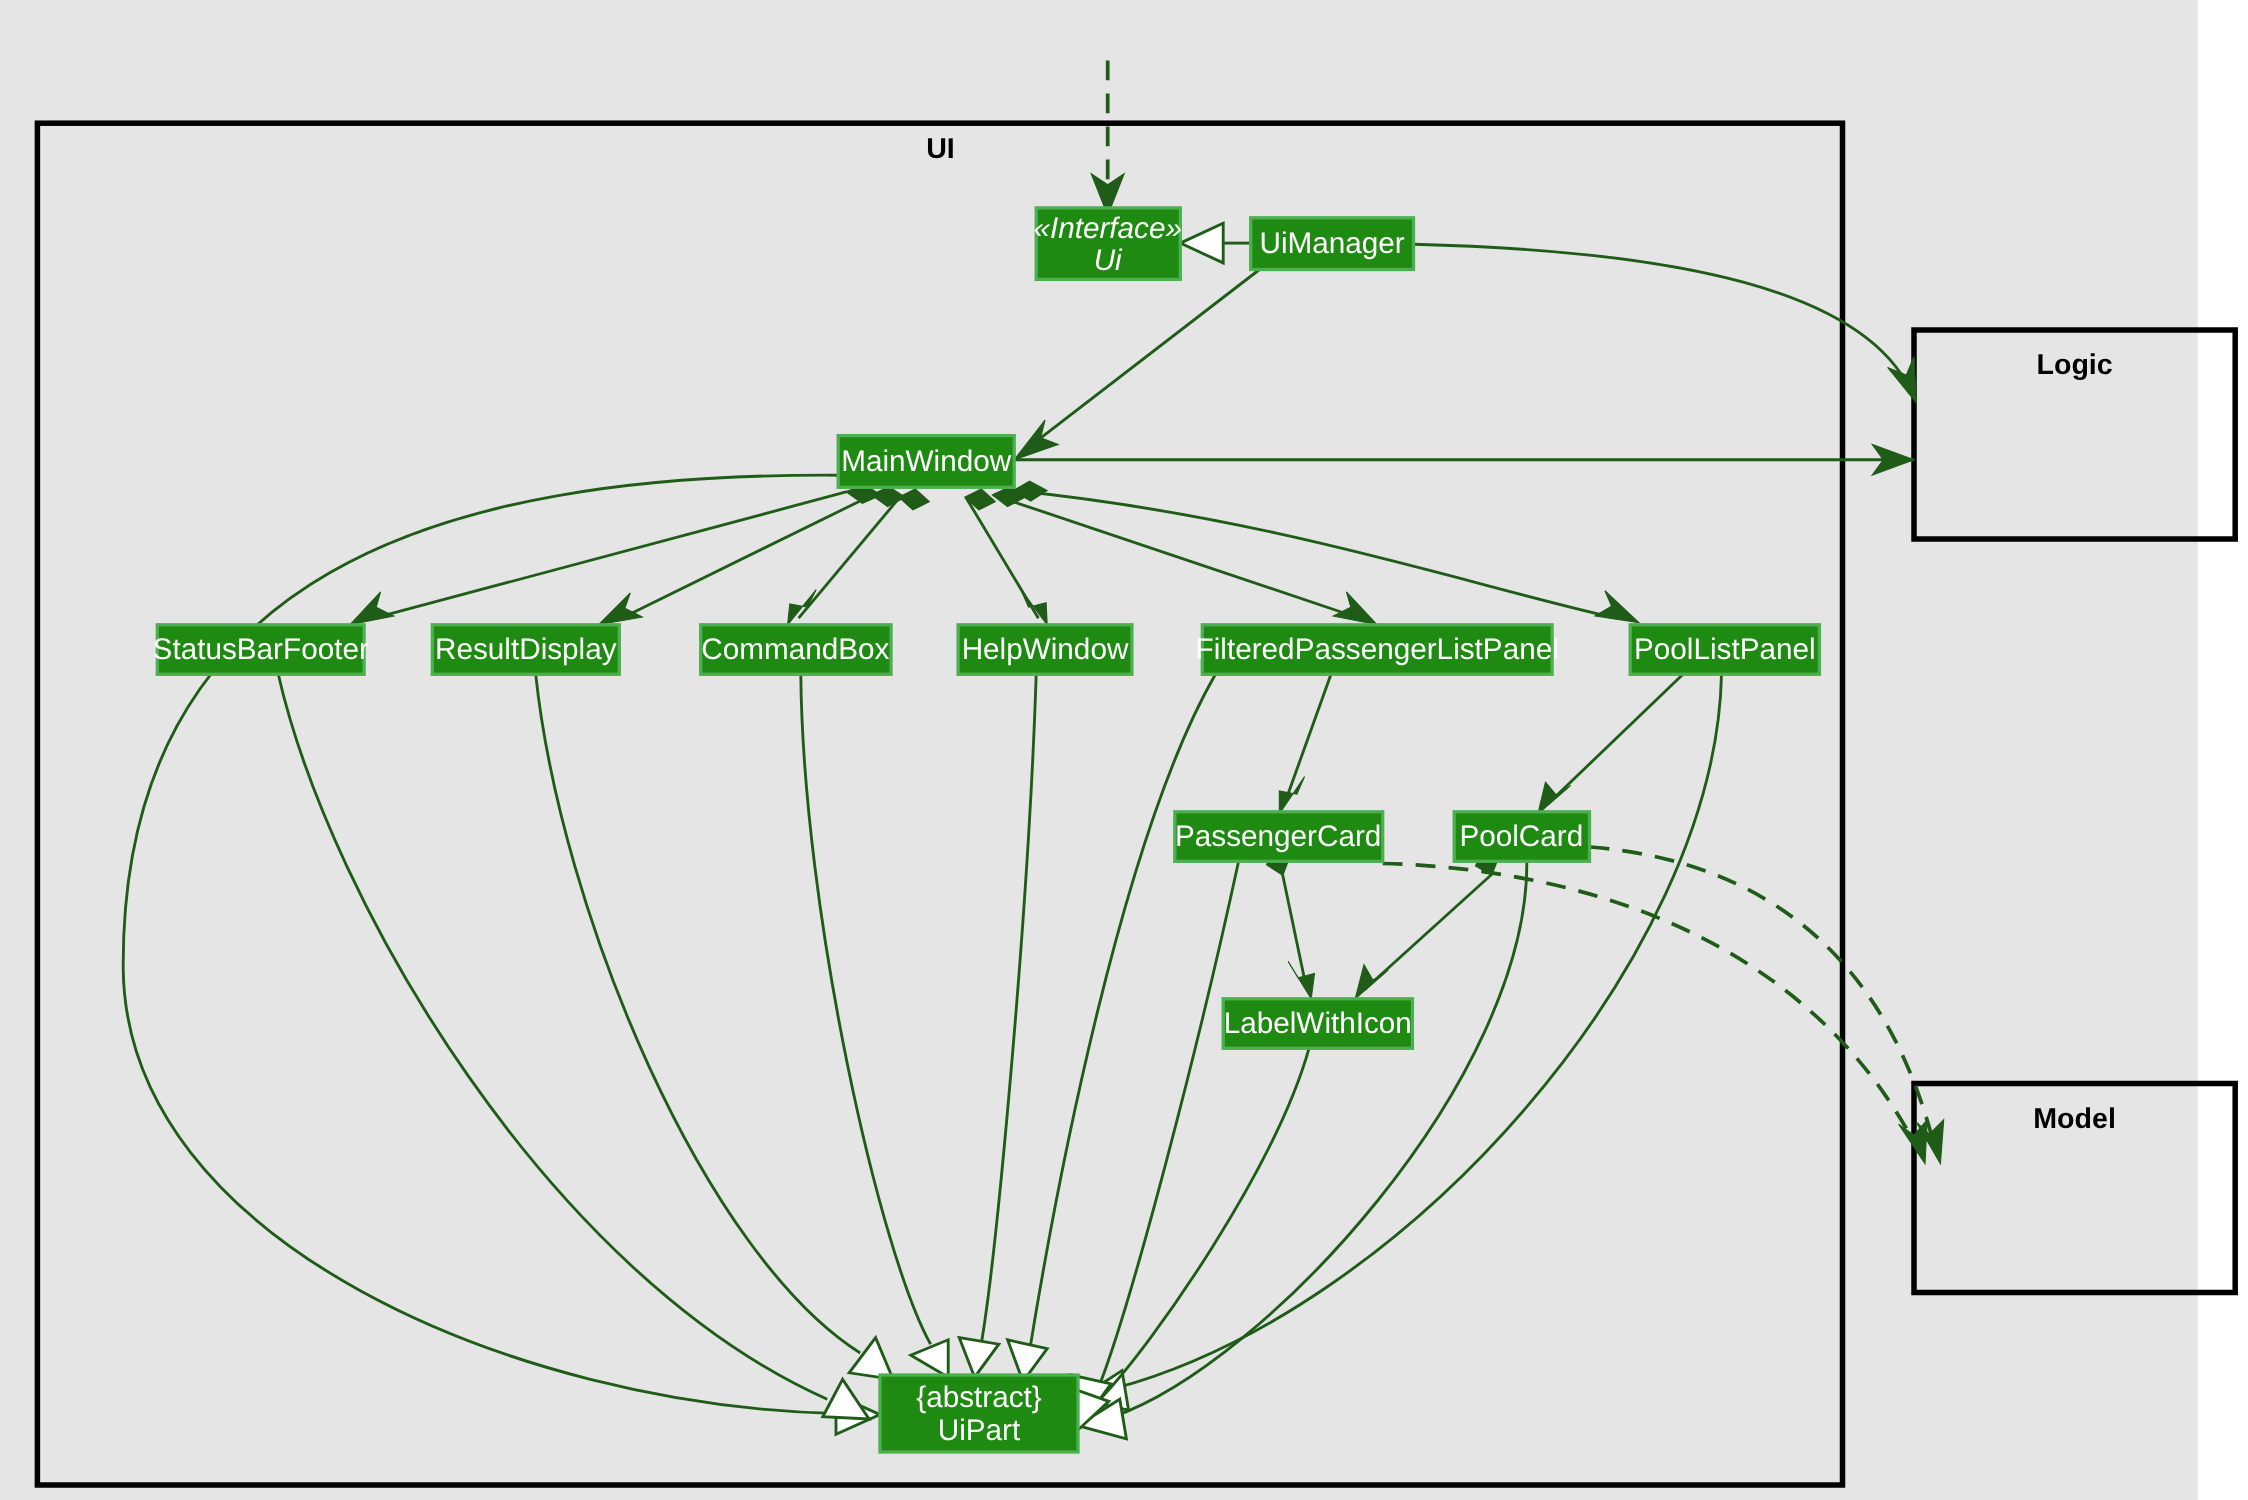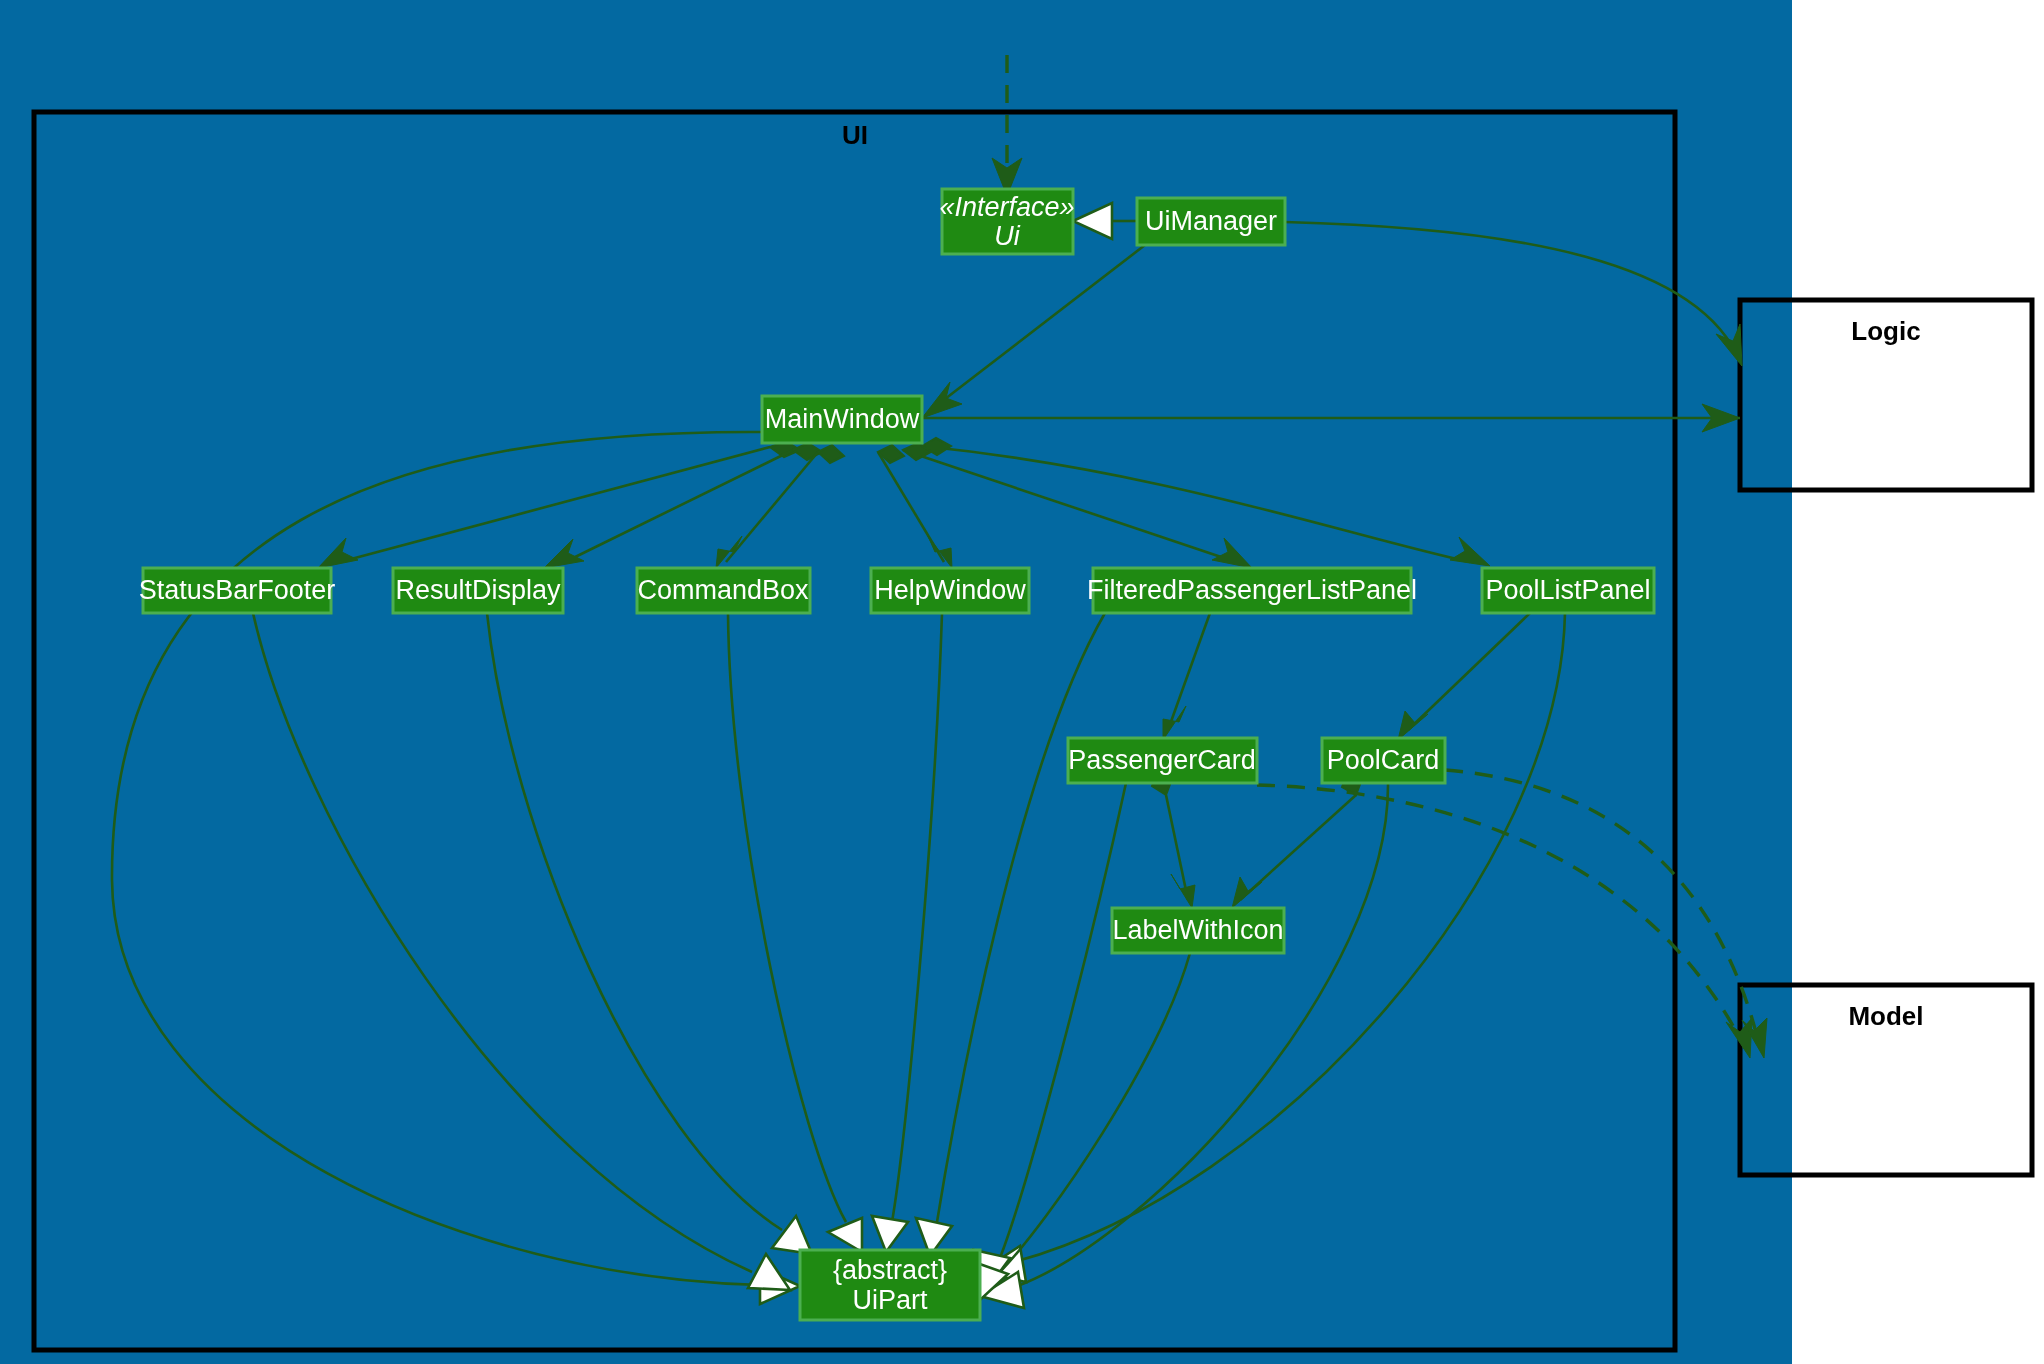--- a/index.html
+++ b/index.html
@@ -1,17 +1,17 @@
 <!DOCTYPE html>
 <html><head>
 <meta charset="utf-8">
 <style>
   html,body{margin:0;padding:0;background:#ffffff;}
   body{width:2044px;height:1364px;overflow:hidden;font-family:"Liberation Sans",sans-serif;}
-  #stage{position:relative;width:1792px;height:1364px;background:#0369a1;}
+  #stage{position:relative;width:1998px;height:1364px;background:#e5e5e5;}
   svg#diagram{position:absolute;left:0;top:0;width:2044px;height:1364px;}
   .pkg-rect{fill:none;stroke:#000000;stroke-width:5;}
   .pkg-title{font-family:"Liberation Sans",sans-serif;font-size:26px;font-weight:bold;fill:#000000;text-anchor:middle;}
   .cls-rect{fill:#1F8A12;stroke:#4CAF50;stroke-width:3;}
   .cls-label{font-family:"Liberation Sans",sans-serif;font-size:27px;fill:#FFFFFF;text-anchor:middle;dominant-baseline:middle;}
   .cls-label-italic{font-style:italic;}
   .edge{fill:none;stroke:#1F5C18;stroke-width:2.6;}
   .edge-dash{fill:none;stroke:#1F5C18;stroke-width:3.4;stroke-dasharray:18 12;}
   .arrow-solid{fill:#1F5C18;stroke:#1F5C18;stroke-width:1;}
   .arrow-hollow{fill:#FFFFFF;stroke:#1F5C18;stroke-width:2.6;}

